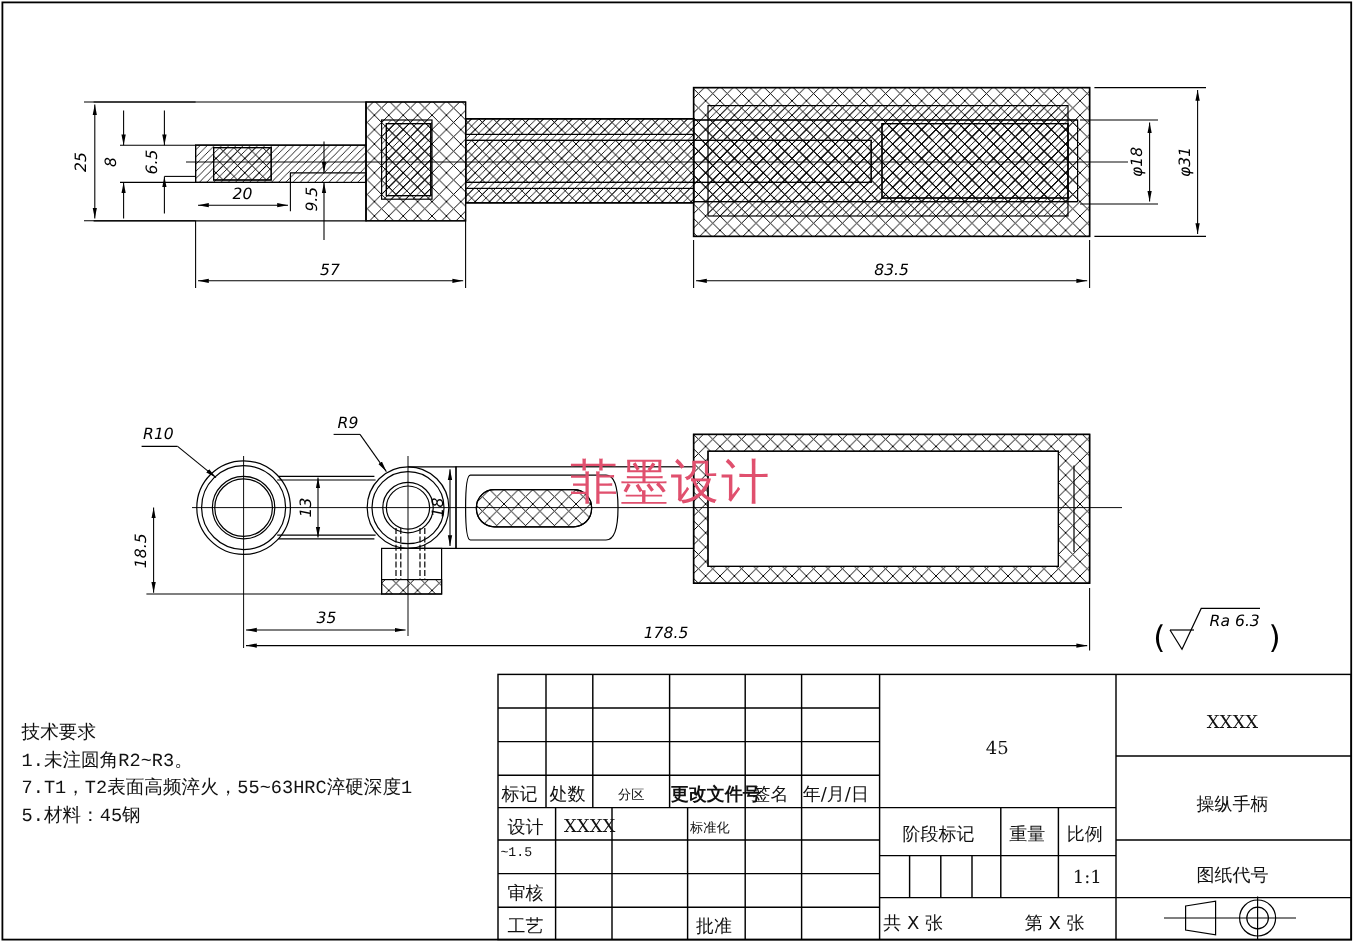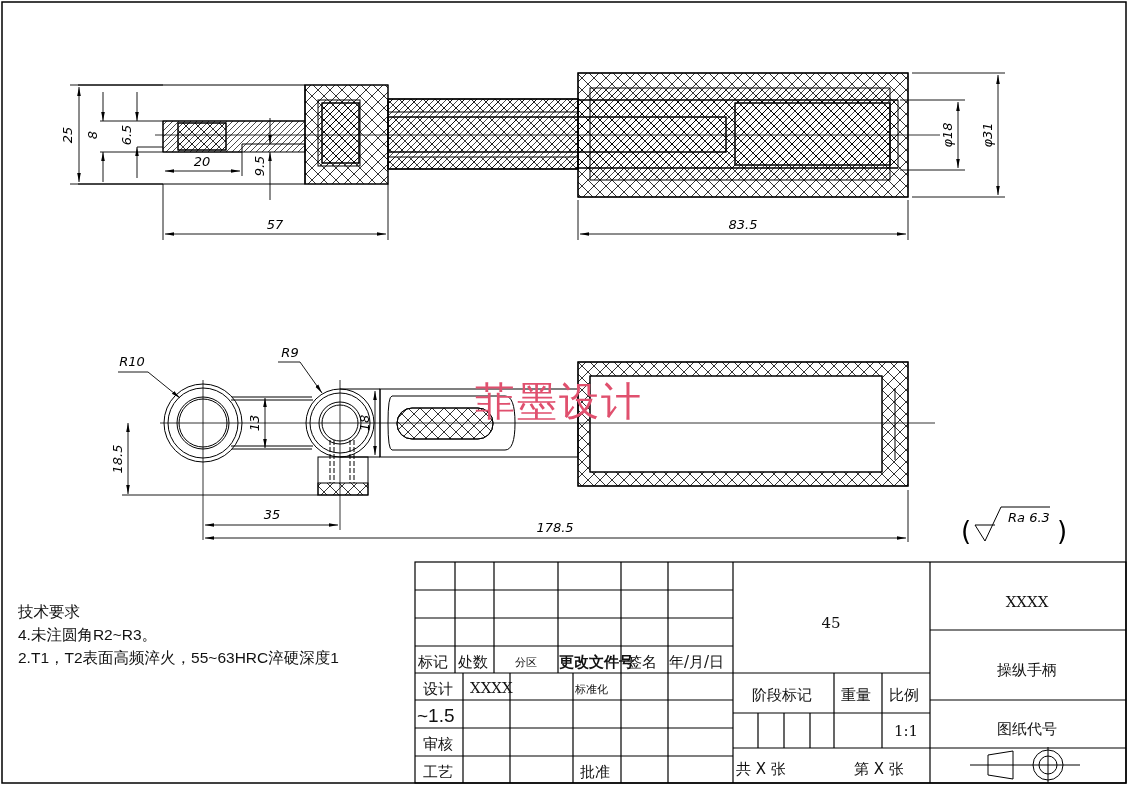--- a/index.html
+++ b/index.html
@@ -1,21 +1,21 @@
 <!DOCTYPE html>
 <html><head>
 <meta charset="utf-8">
 <style>
   html, body { margin:0; padding:0; background:#fff; }
   body { width:1129px; height:785px; position:relative; overflow:hidden; font-family:"DejaVu Serif","Liberation Serif",serif; }
   svg { position:absolute; left:0; top:0; }
   .dim { font-family:"DejaVu Sans","Liberation Sans",sans-serif; font-style:italic; font-size:13px; fill:#000; }
   .cn { font-family:"DejaVu Sans","Liberation Sans",sans-serif; font-size:15px; fill:#111; }
   .cnsm { font-family:"DejaVu Sans","Liberation Sans",sans-serif; font-size:11px; fill:#111; }
-  .notes { position:absolute; left:18px; top:600px; font-family:Liberation Sans, sans-serif; font-size:15.5px; line-height:23px; color:#111; white-space:nowrap; }
+  .notes { position:absolute; left:18px; top:600px; font-family:Liberation Mono, monospace; font-size:15.5px; line-height:23px; color:#111; white-space:nowrap; }
   .notes div { height:23px; }
   .wm { font-family:"DejaVu Serif","Liberation Serif",serif; font-size:40px; fill:#e0506e; letter-spacing:2px; }
   .tb { font-family:"DejaVu Serif","Liberation Serif",serif; font-size:15px; fill:#111; }
 </style>
 </head>
 <body>
 
 <svg width="1129" height="785" viewBox="0 0 1129 785" xmlns="http://www.w3.org/2000/svg">
   <defs>
     <pattern id="xh" width="12" height="12" patternUnits="userSpaceOnUse">
@@ -237,16 +237,17 @@
     <line x1="970" y1="765" x2="1080" y2="765"></line>
     <path d="M988 755 L1013 751 L1013 779 L988 775 z"></path>
     <circle cx="1048" cy="765" r="15"></circle>
     <circle cx="1048" cy="765" r="9"></circle>
     <line x1="1048" y1="747" x2="1048" y2="783"></line>
   </g>
 </svg>
 
 <div class="notes">
   <div>技术要求</div>
-  <div>4.未注圆角R2~R3。</div>
-  <div>2.T1，T2表面高频淬火，55~63HRC淬硬深度1</div>
+  <div>1.未注圆角R2~R3。</div>
+  <div>7.T1，T2表面高频淬火，55~63HRC淬硬深度1</div>
+  <div>5.材料：45钢</div>
 </div>
-<div style="position:absolute;left:417px;top:705px;font-family:Liberation Sans, sans-serif;font-size:19px;color:#111;">~1.5</div>
+<div style="position:absolute;left:417px;top:705px;font-family:Liberation Mono, monospace;font-size:11px;color:#111;">~1.5</div>
 
 </body></html>

